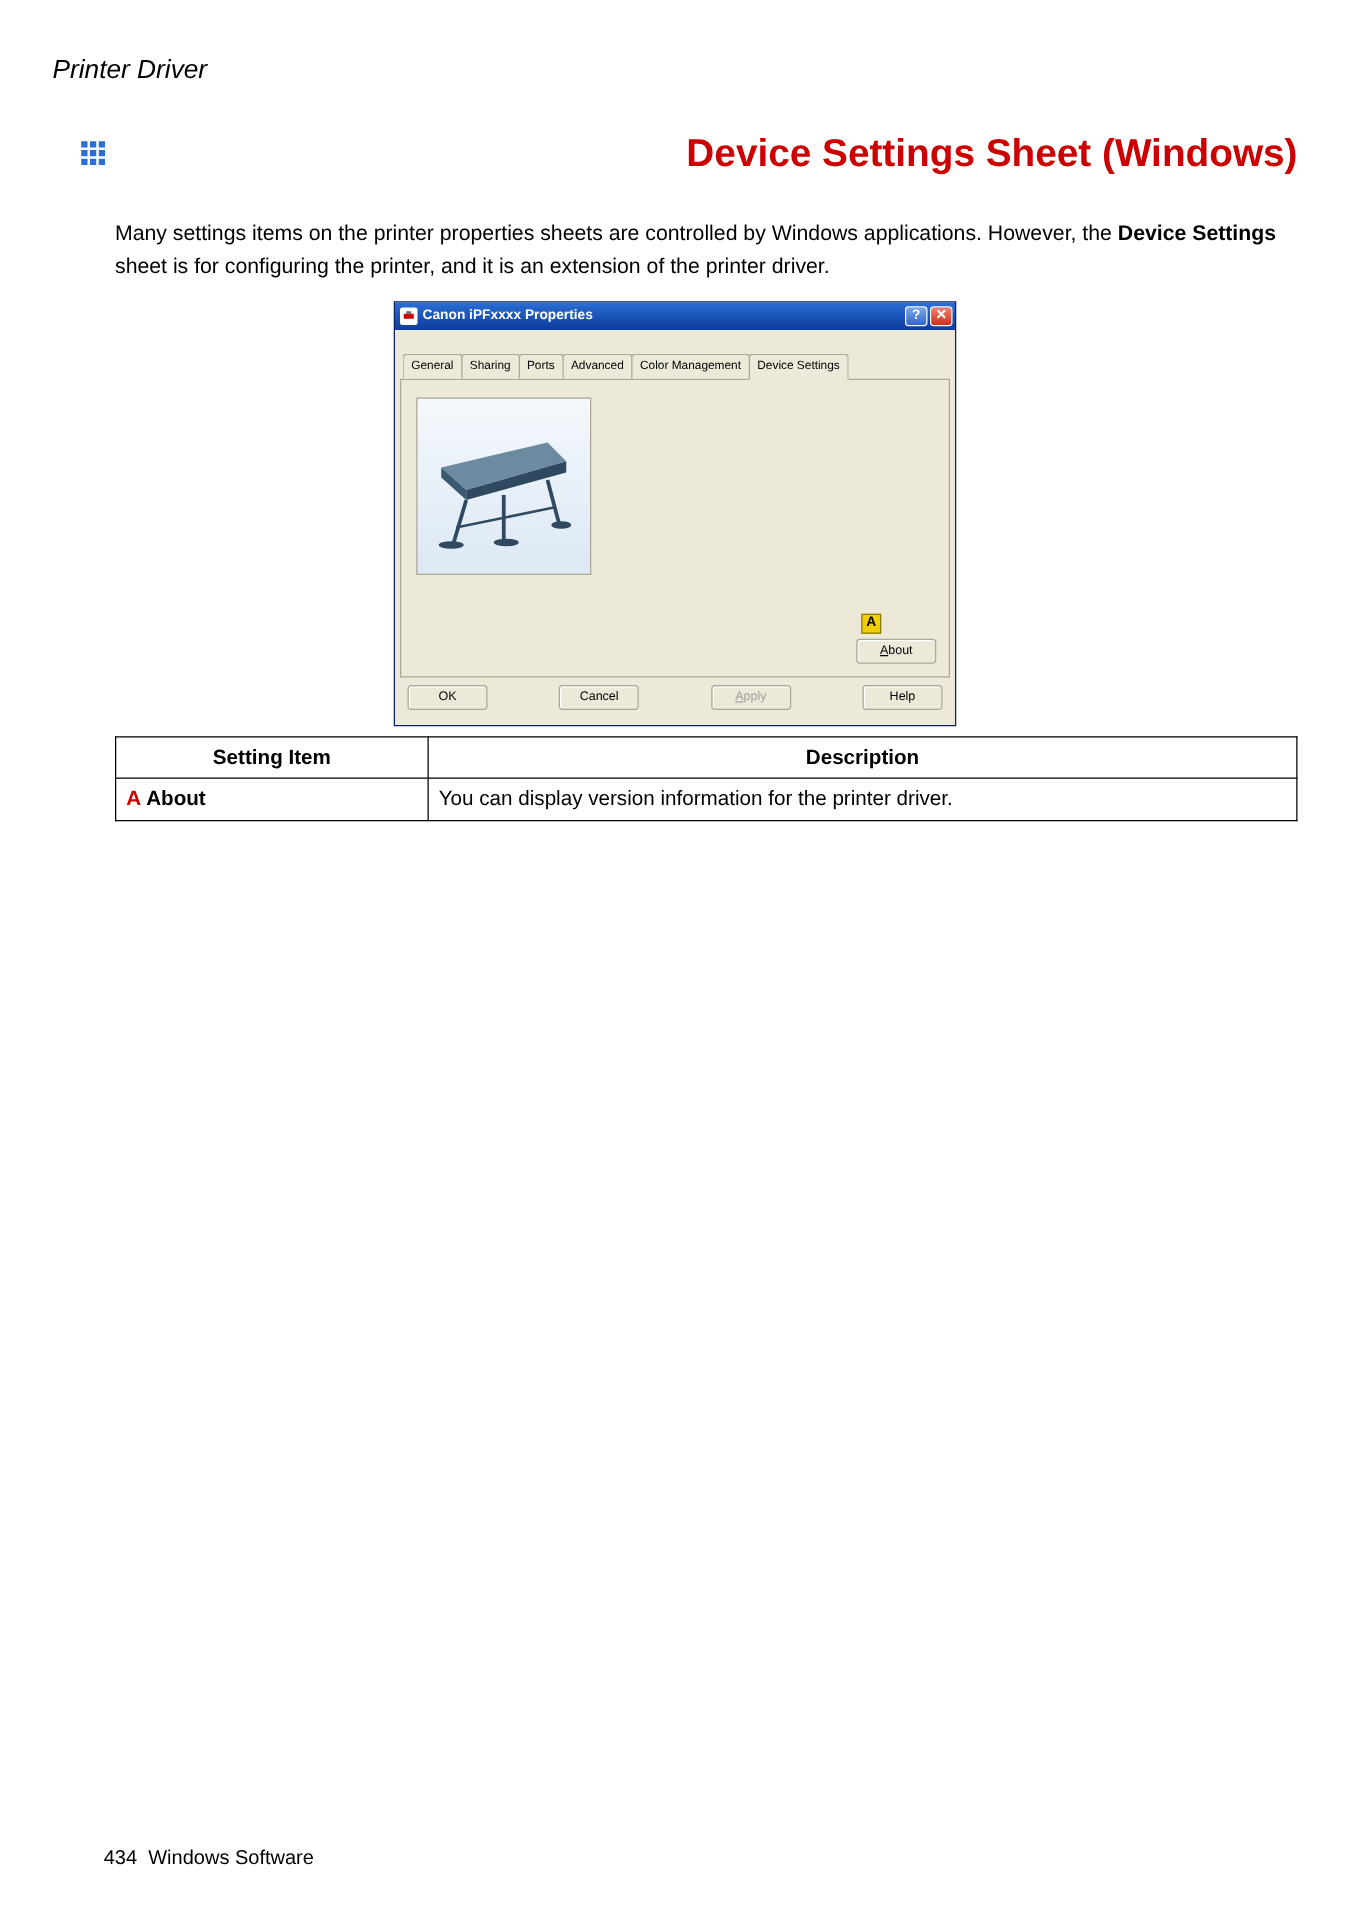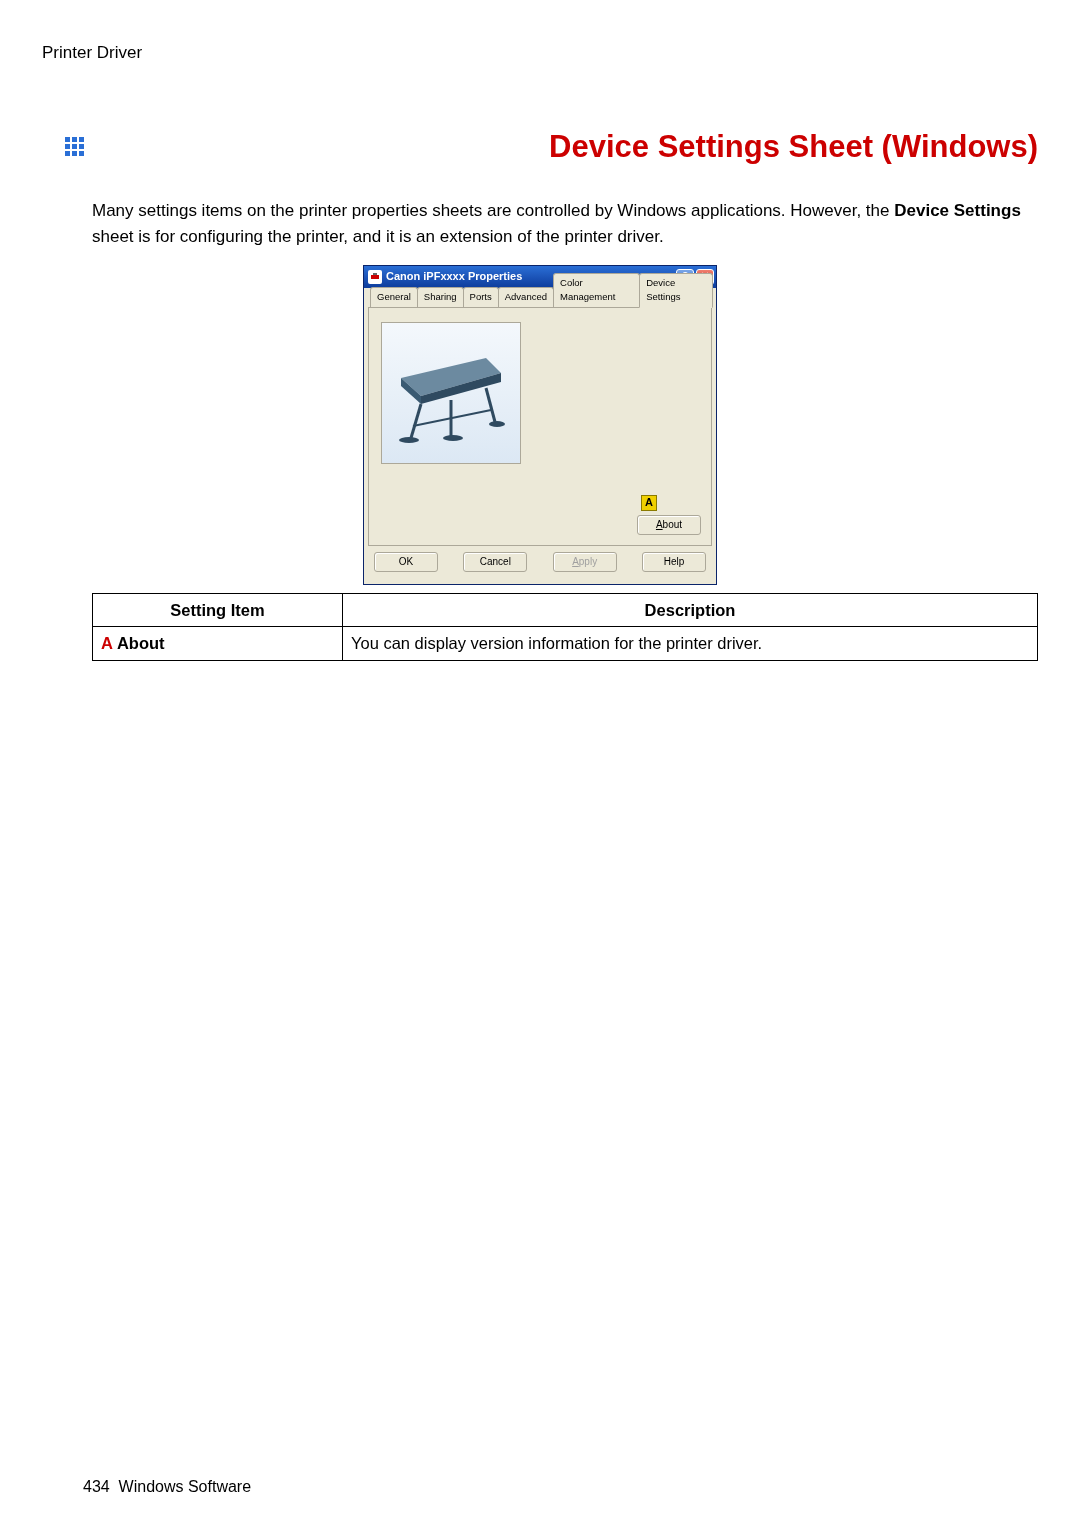--- a/index.html
+++ b/index.html
@@ -8,22 +8,23 @@
     font-size: 17px;
     color: #000;
     background: #fff;
     width: 1080px;
     height: 1527px;
     position: relative;
     padding: 40px 42px 30px 42px;
     line-height: 1.5;
   }
   .breadcrumb {
-    font-size: 17px;
-    margin-bottom: 58px;
+    font-size: 21px;
+    margin-bottom: 28px;
+    font-style: italic;
   }
   .heading-row {
     display: flex;
     align-items: center;
     gap: 8px;
     margin-bottom: 28px;
     margin-left: 22px;
     justify-content: space-between;
   }
   .grid-icon svg { display:block; }
@@ -40,21 +41,21 @@
   }
   .body-text p { margin-bottom: 2px; }
   .bold { font-weight: bold; }
   .screenshot-wrap {
     display:flex;
     justify-content:center;
     margin: 14px 0 8px 0;
   }
   
   .dialog {
-    width: 354px;
+    width: 450px;
     border: 1px solid #0a246a;
     background: #ece9d8;
     font-family: Tahoma, Arial, sans-serif;
     font-size: 10px;
   }
   .titlebar {
     height: 22px;
     background: linear-gradient(to bottom, #2a6fd6 0%, #1c54b8 50%, #0c3c9c 100%);
     display:flex;
     align-items:center;
@@ -76,21 +77,21 @@
     width:18px; height:16px;
     border:1px solid #fff;
     border-radius:3px;
     display:flex; align-items:center; justify-content:center;
     font-size:11px; font-weight:bold; color:#fff;
   }
   .help-btn { background: linear-gradient(to bottom,#7aa7e8,#3366cc); }
   .close-btn { background: linear-gradient(to bottom,#f08070,#cc3020); }
   .dialog-body {
     background:#ece9d8;
-    padding: 0 4px 8px 4px;
+    padding: 20px 4px 8px 4px;
   }
   .tabstrip {
     display:flex;
     align-items:flex-end;
     height:20px;
     border-bottom:1px solid #aca899;
     padding-left:2px;
     gap:0;
   }
   .tab {

